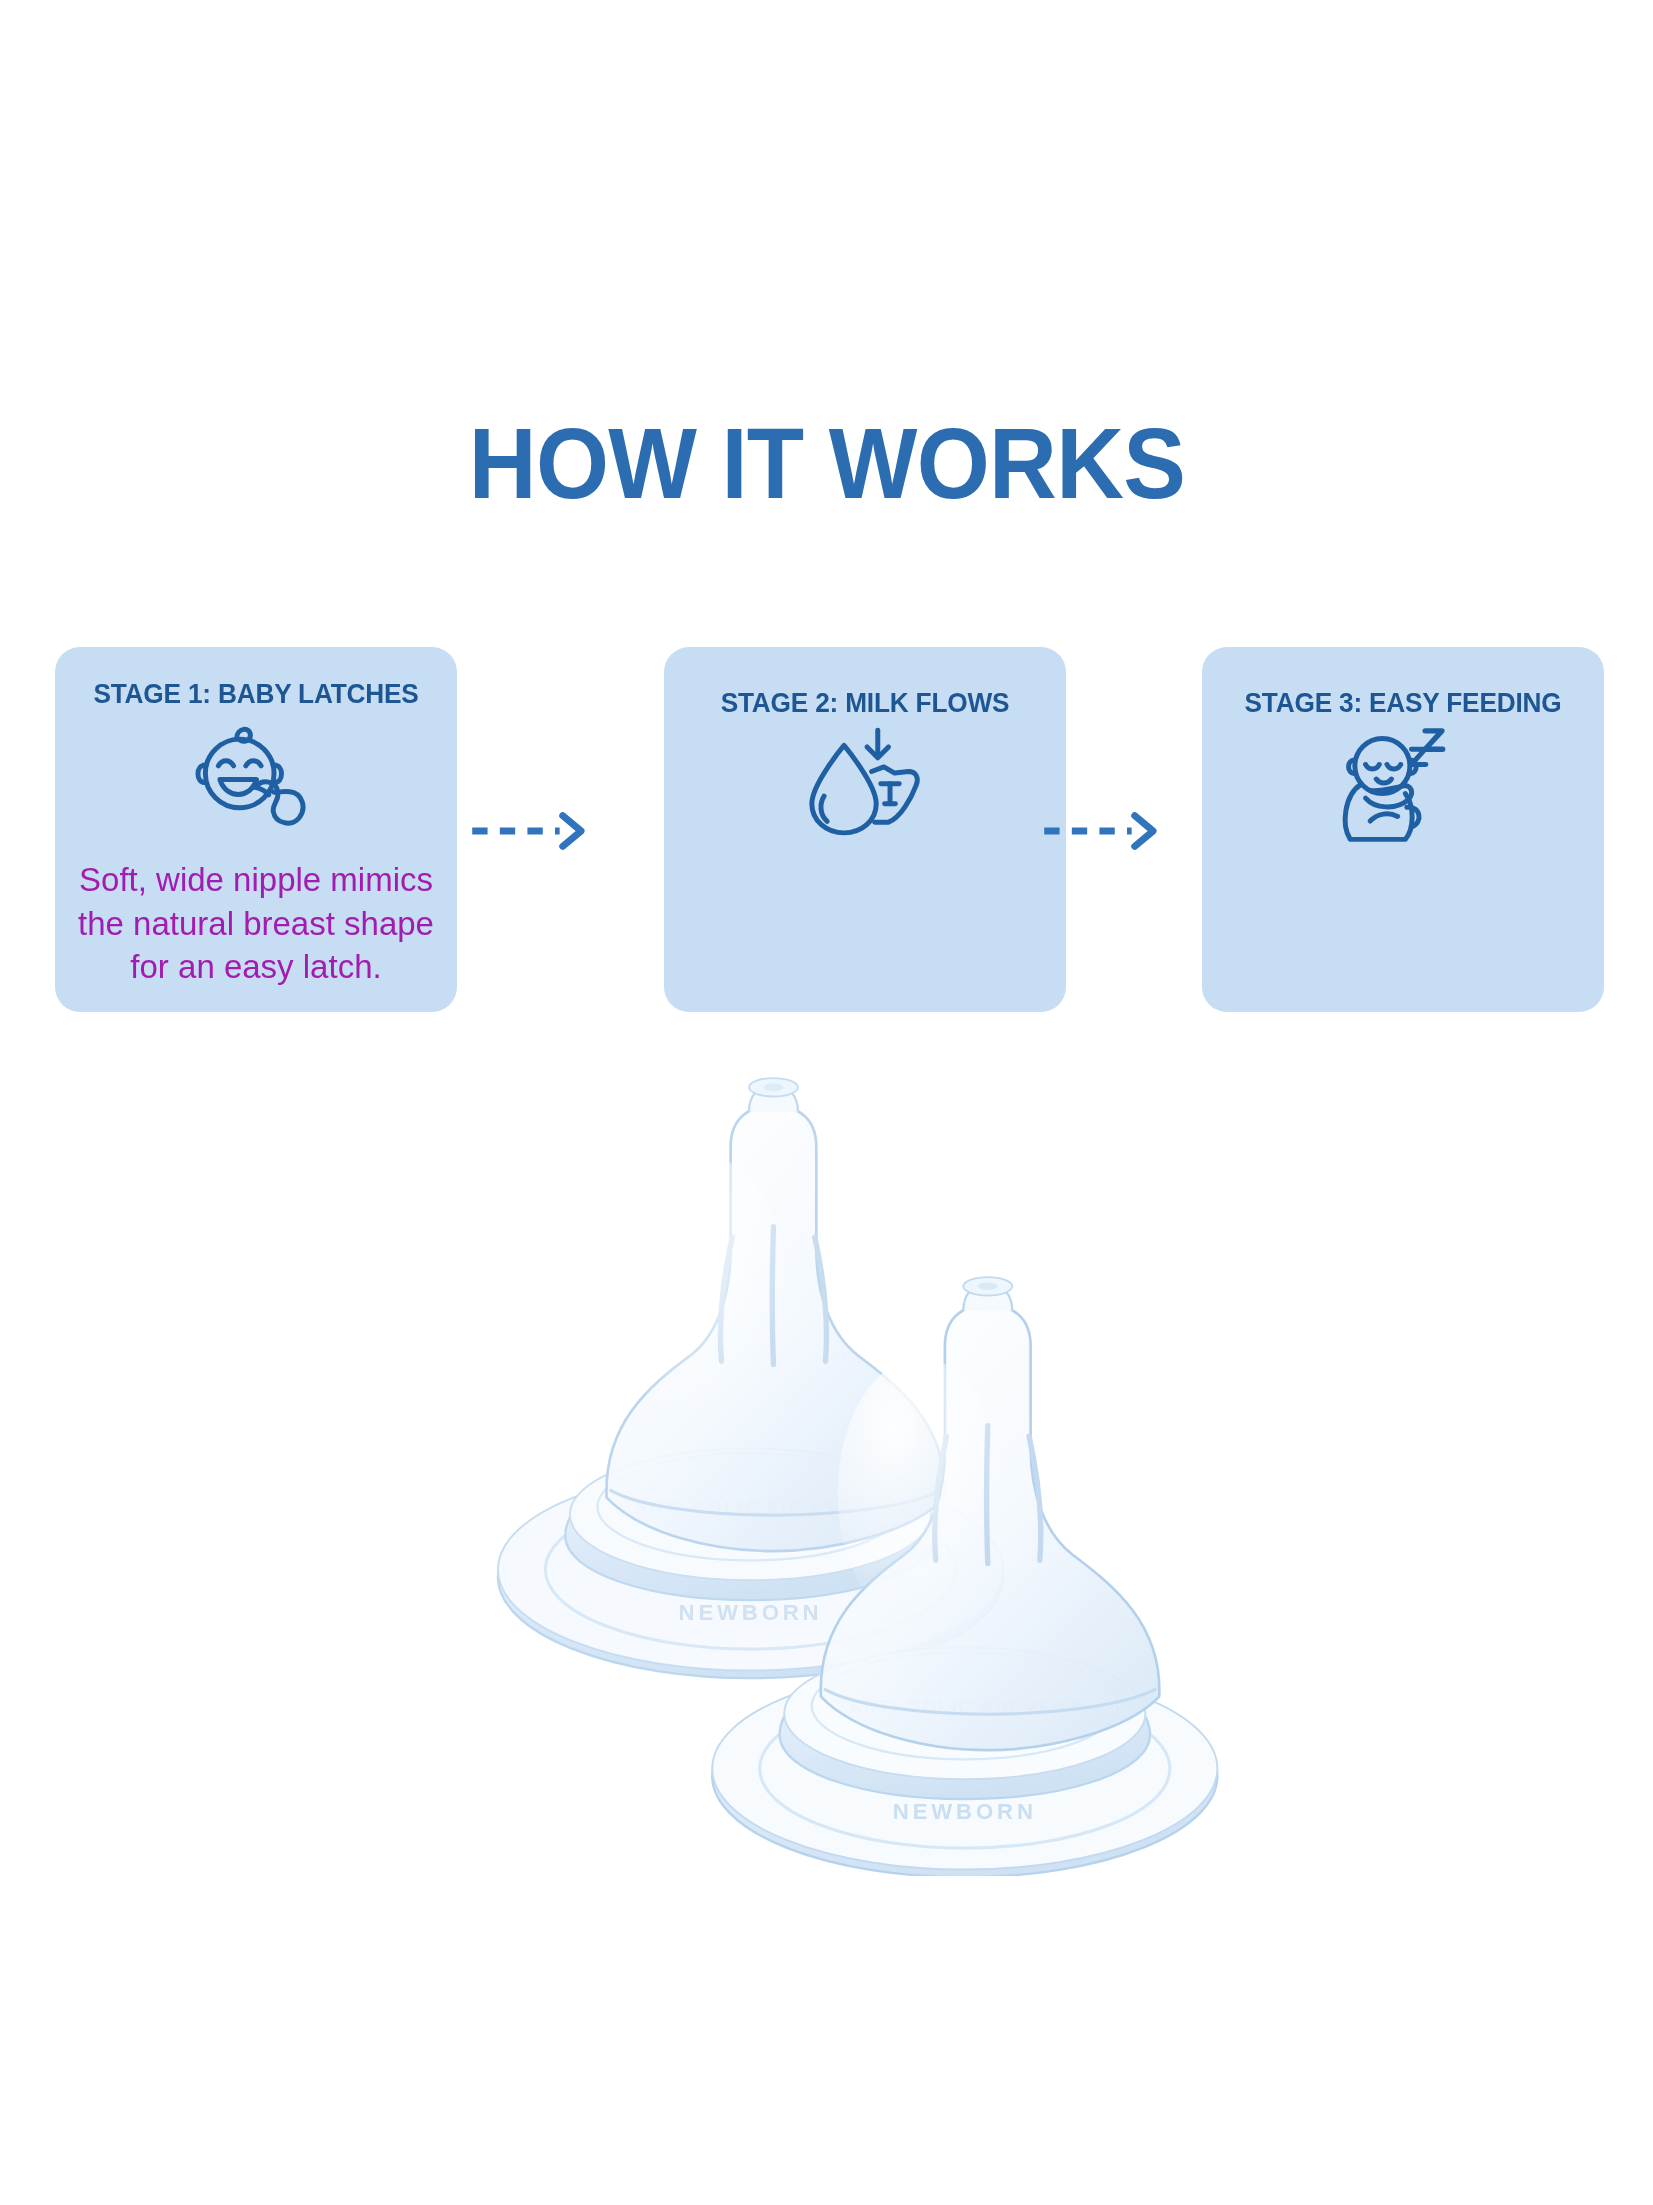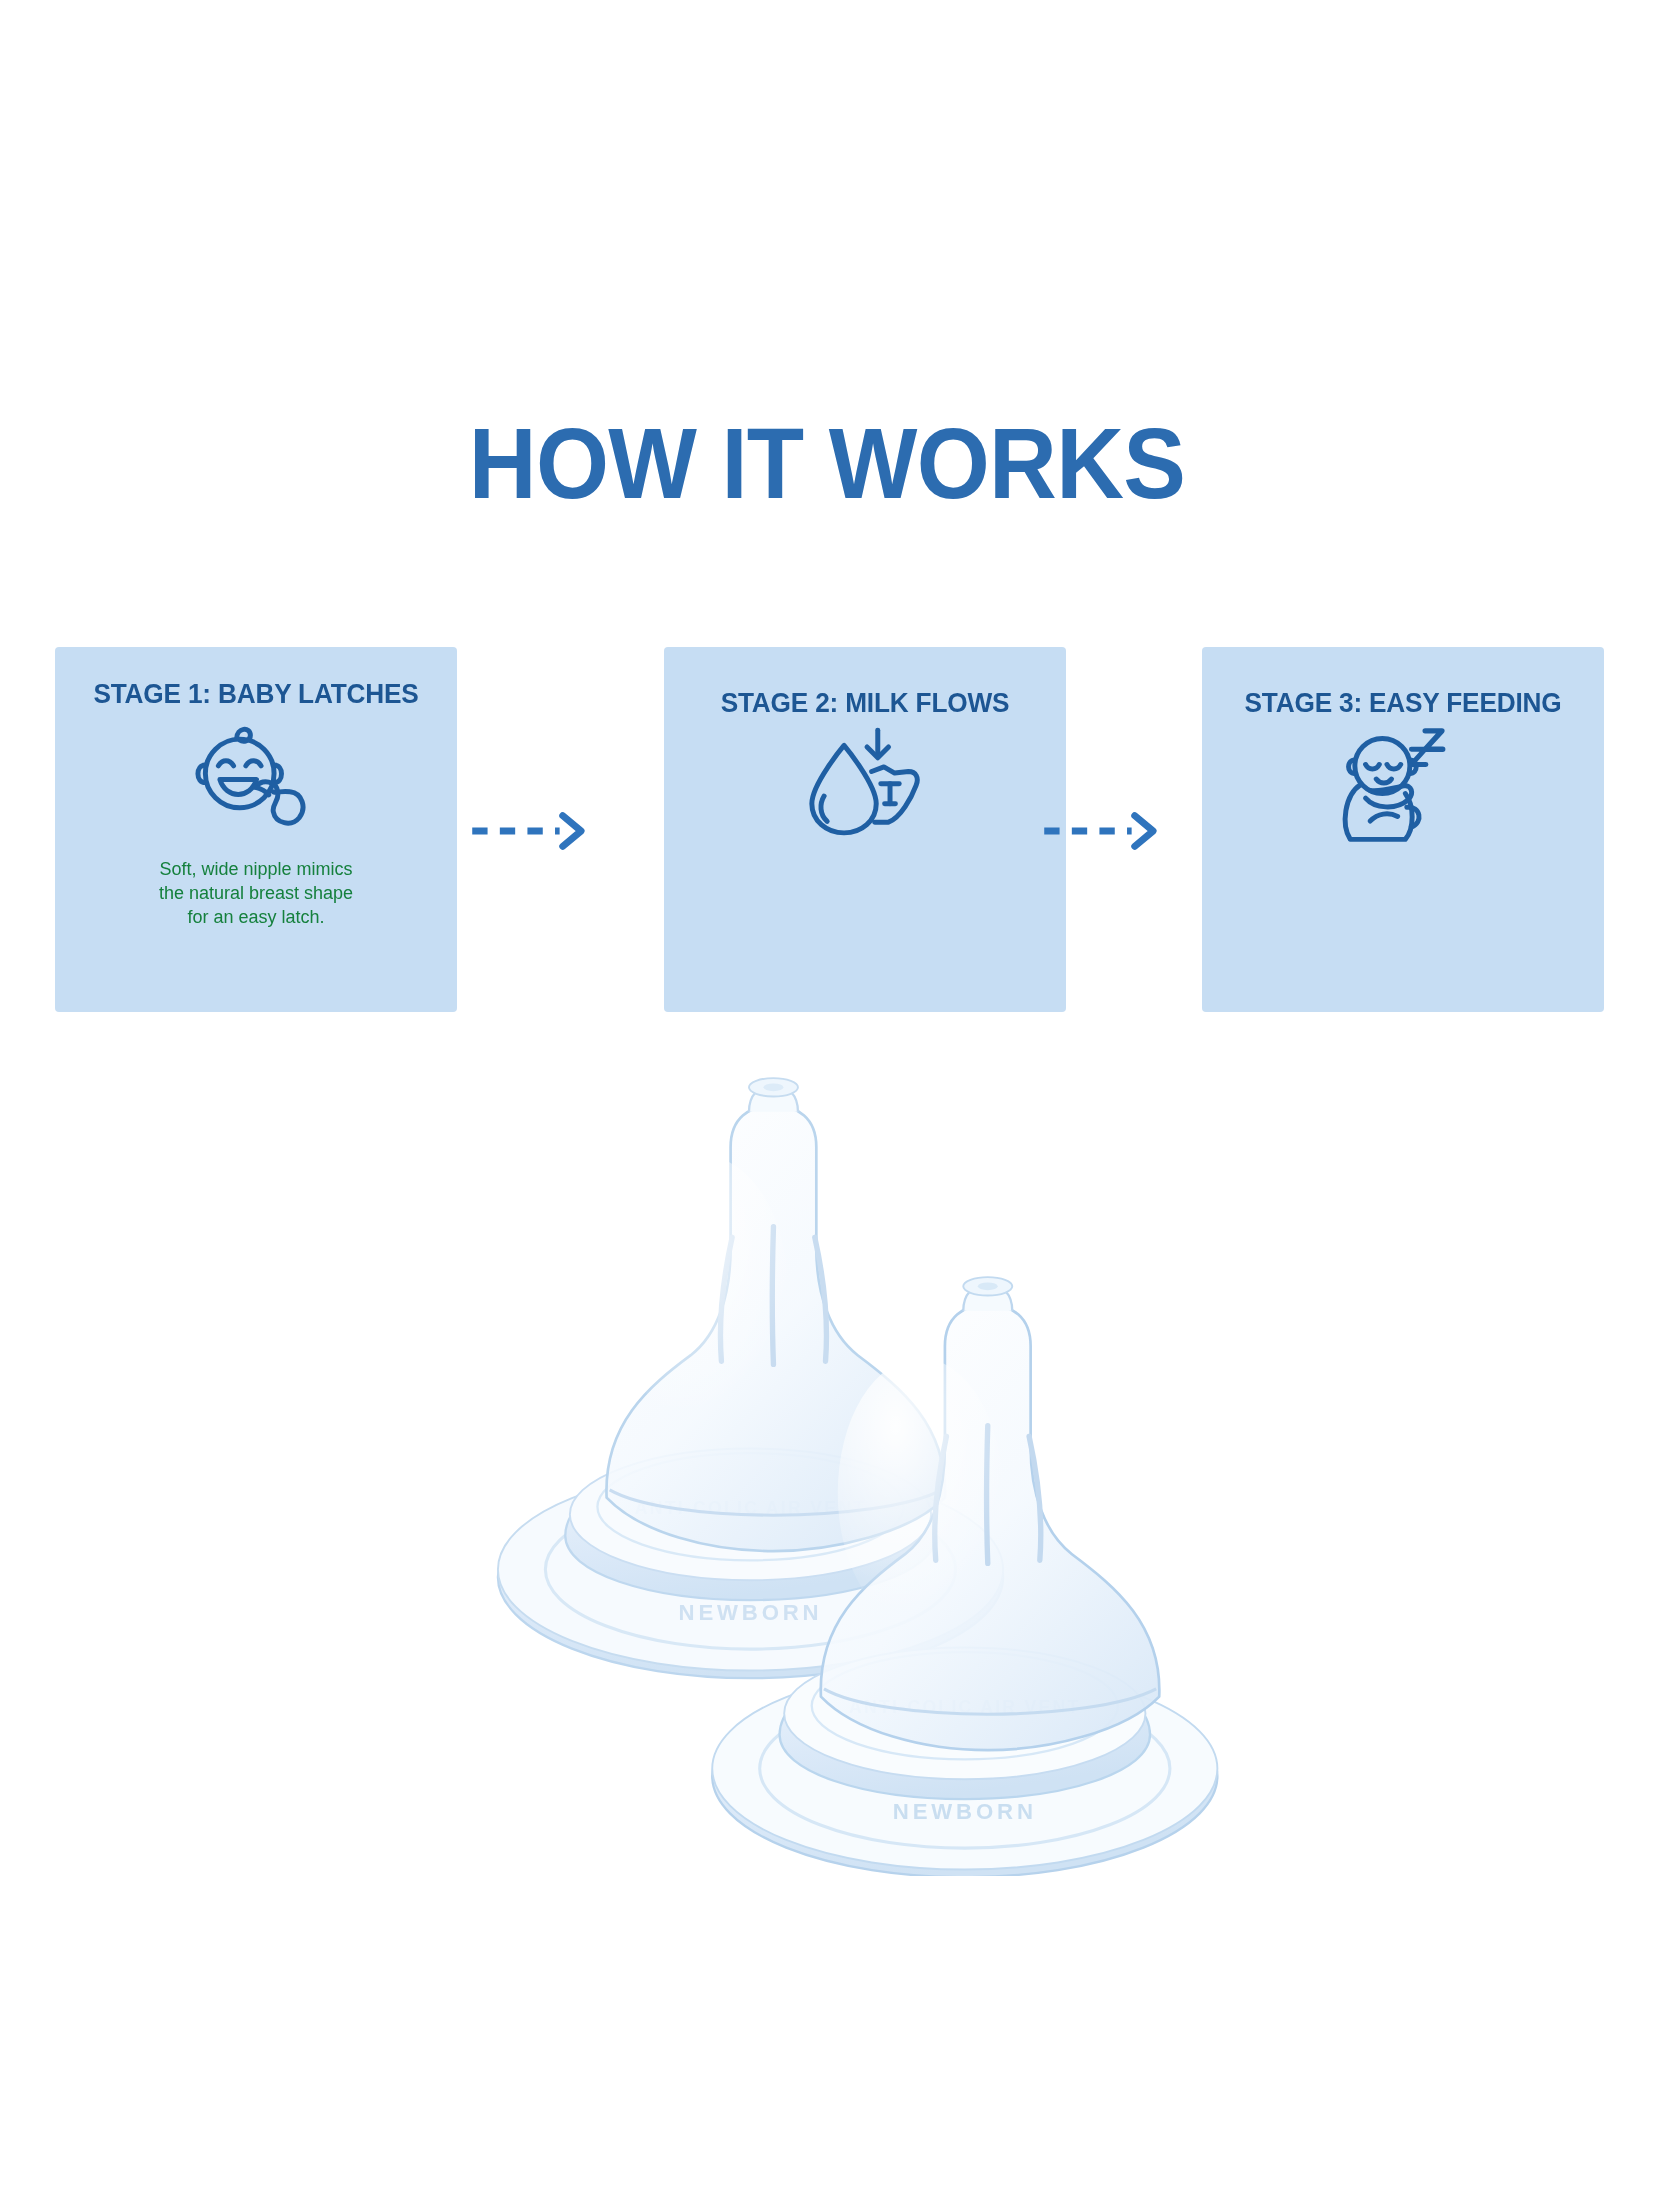--- a/index.html
+++ b/index.html
@@ -38,21 +38,21 @@
     top: 647px;
     width: 1654px;
     height: 368px;
   }
   .card {
     position: absolute;
     top: 0;
     width: 402px;
     height: 365px;
     background: #c6ddf3;
-    border-radius: 4px;
+    border-radius: 25px;
     box-sizing: border-box;
   }
   .card-1 { left: 55px; }
   .card-2 { left: 664px; }
   .card-3 { left: 1202px; }
 
   .card-head {
     position: absolute;
     left: 0;
     right: 0;
@@ -76,23 +76,23 @@
   }
   .card-1 .card-icon { top: 70px; }
   .card-2 .card-icon { top: 77px; }
   .card-3 .card-icon { top: 67px; }
 
   .card-body {
     position: absolute;
     left: 18.4px;
     right: 18.4px;
     text-align: center;
-    font-size: 18px;
+    font-size: 33px;
     line-height: 1.32;
-    color: #15803d;
+    color: #a21caf;
     white-space: pre-line;
   }
   .card-1 .card-body { top: 211px; }
   .card-2 .card-body { top: 221px; }
   .card-3 .card-body { top: 251px; }
 
   
   .connector {
     position: absolute;
     top: 184px;

